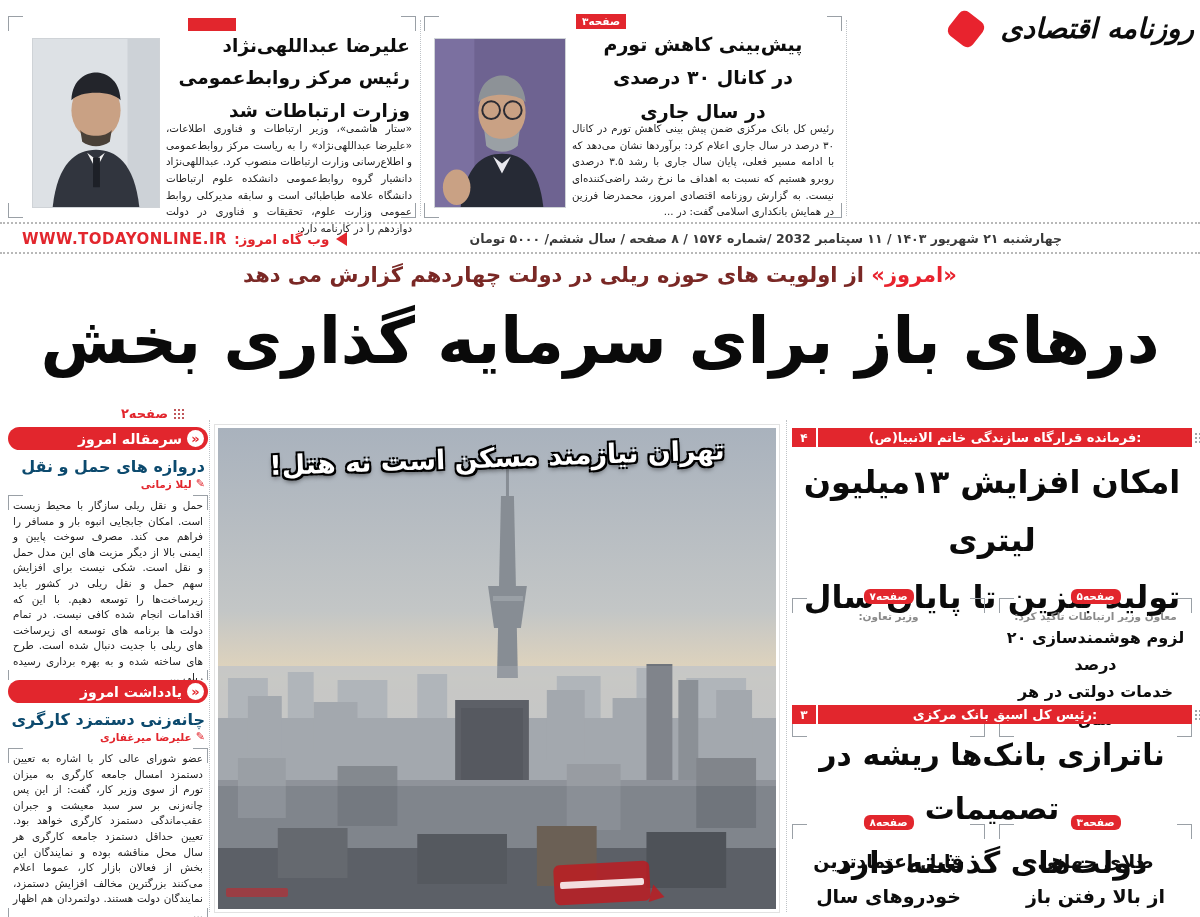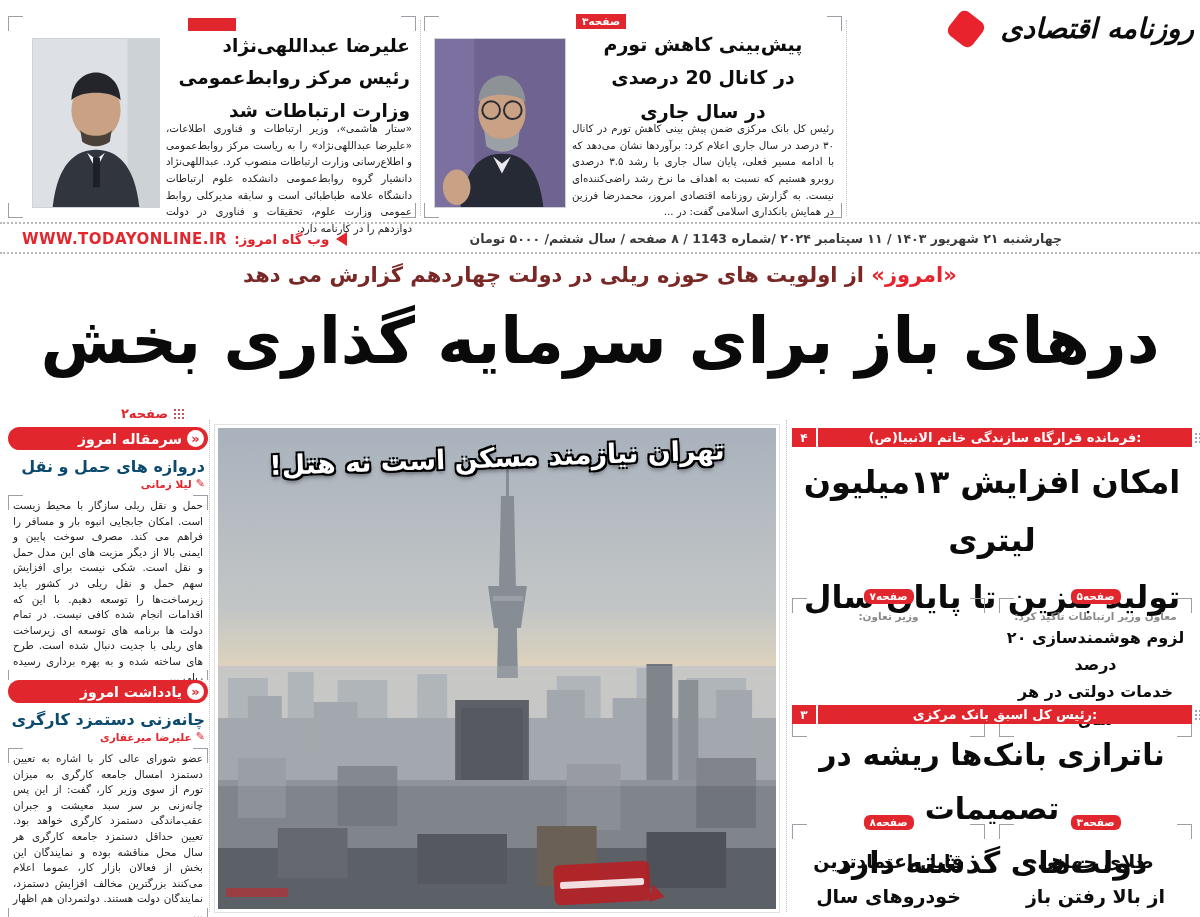--- a/index.html
+++ b/index.html
@@ -157,30 +157,30 @@
         <polygon points="59,119 68,136 77,119 68,126" fill="#e8e8ee"></polygon>
         <ellipse cx="68" cy="74" rx="24" ry="29" fill="#c9a184"></ellipse>
         <path d="M44,64 C45,44 58,37 68,37 C78,37 91,44 92,64 C84,54 52,54 44,64 Z" fill="#8d9297"></path>
         <path d="M50,92 C56,104 80,104 86,92 L84,108 C76,116 60,116 52,108 Z" fill="#9aa0a5"></path>
         <circle cx="57" cy="72" r="9" fill="none" stroke="#2b2b33" stroke-width="2"></circle>
         <circle cx="79" cy="72" r="9" fill="none" stroke="#2b2b33" stroke-width="2"></circle>
         <ellipse cx="22" cy="150" rx="14" ry="18" fill="#c9a184"></ellipse>
       </svg>
     </div>
     <div class="toptitle pre" style="right:6px;top:12px;width:266px;font-size:19px;text-align:center;">پیش‌بینی کاهش تورم
-در کانال 20 درصدی
+در کانال ۳۰ درصدی
 در سال جاری</div>
     <div class="topbody" style="left:148px;top:104px;width:262px;">رئیس کل بانک مرکزی ضمن پیش بینی کاهش تورم در کانال ۳۰ درصد در سال جاری اعلام کرد: برآوردها نشان می‌دهد که با ادامه مسیر فعلی، پایان سال جاری با رشد ۳.۵ درصدی روبرو هستیم که نسبت به اهداف ما نرخ رشد راضی‌کننده‌ای نیست. به گزارش روزنامه اقتصادی امروز، محمدرضا فرزین در همایش بانکداری اسلامی گفت: در ...</div>
   </div>
 
   <div class="vsep" style="left:420px;top:20px;height:196px;"></div>
   <div class="vsep" style="left:846px;top:20px;height:196px;"></div>
 
   <div class="dateband">
-    <div class="dateline">چهارشنبه ۲۱ شهریور ۱۴۰۳ / ۱۱ سپتامبر ۲۰۲۴ /شماره 1143 / ۸ صفحه / سال ششم/ ۵۰۰۰ تومان</div>
+    <div class="dateline">چهارشنبه ۲۱ شهریور ۱۴۰۳ / ۱۱ سپتامبر 2032 /شماره ۱۵۷۶ / ۸ صفحه / سال ششم/ ۵۰۰۰ تومان</div>
     <div class="website">
       <span class="site-arrow"></span>
       <span class="site-label">وب گاه امروز:</span>
       <span class="site-url">WWW.TODAYONLINE.IR</span>
     </div>
   </div>
 
   <div class="kicker">
     <span class="hl">«امروز»</span><span> از اولویت های حوزه ریلی در دولت چهاردهم گزارش می دهد</span>
   </div>

